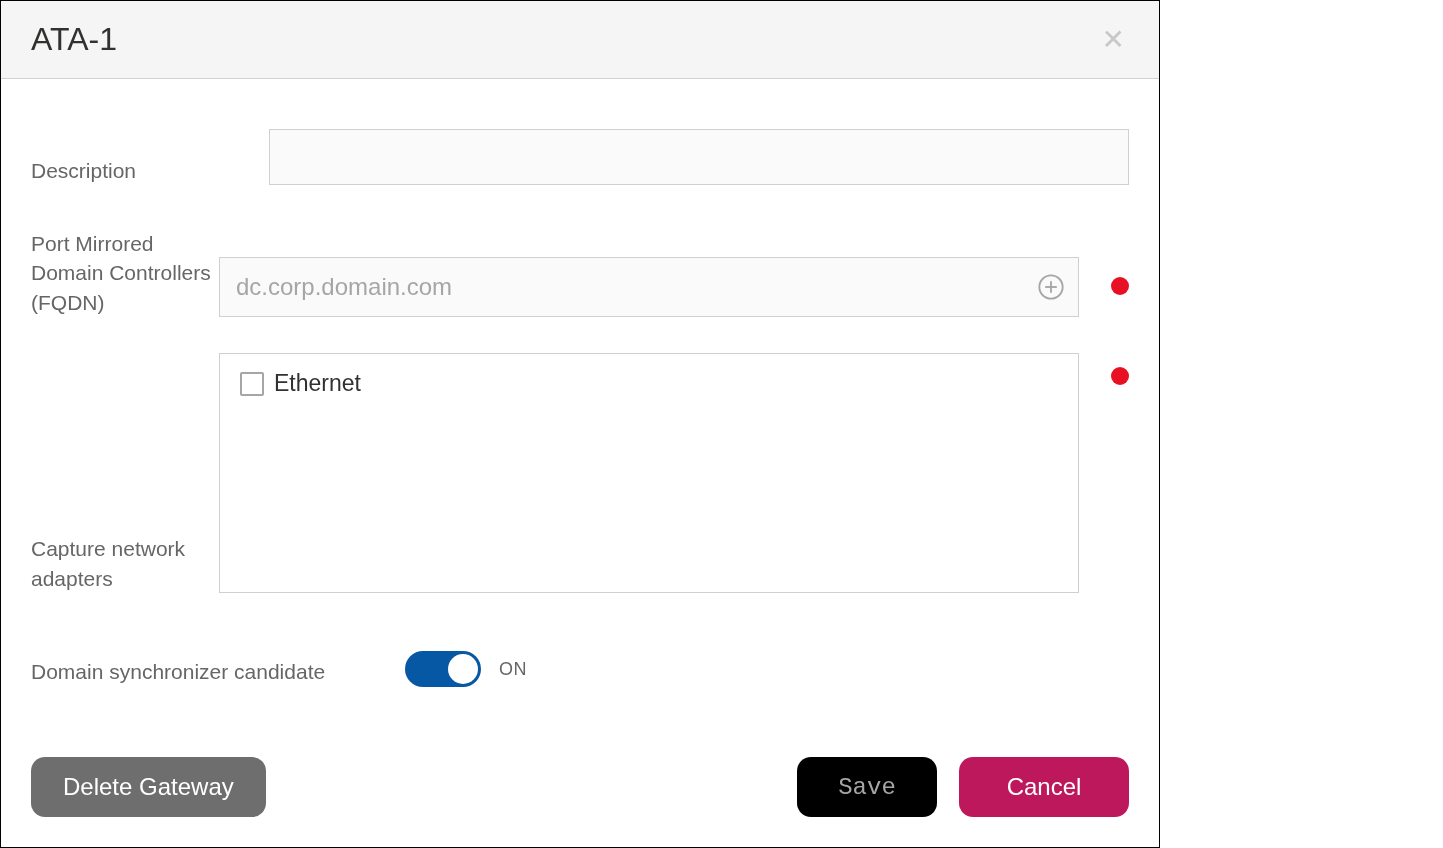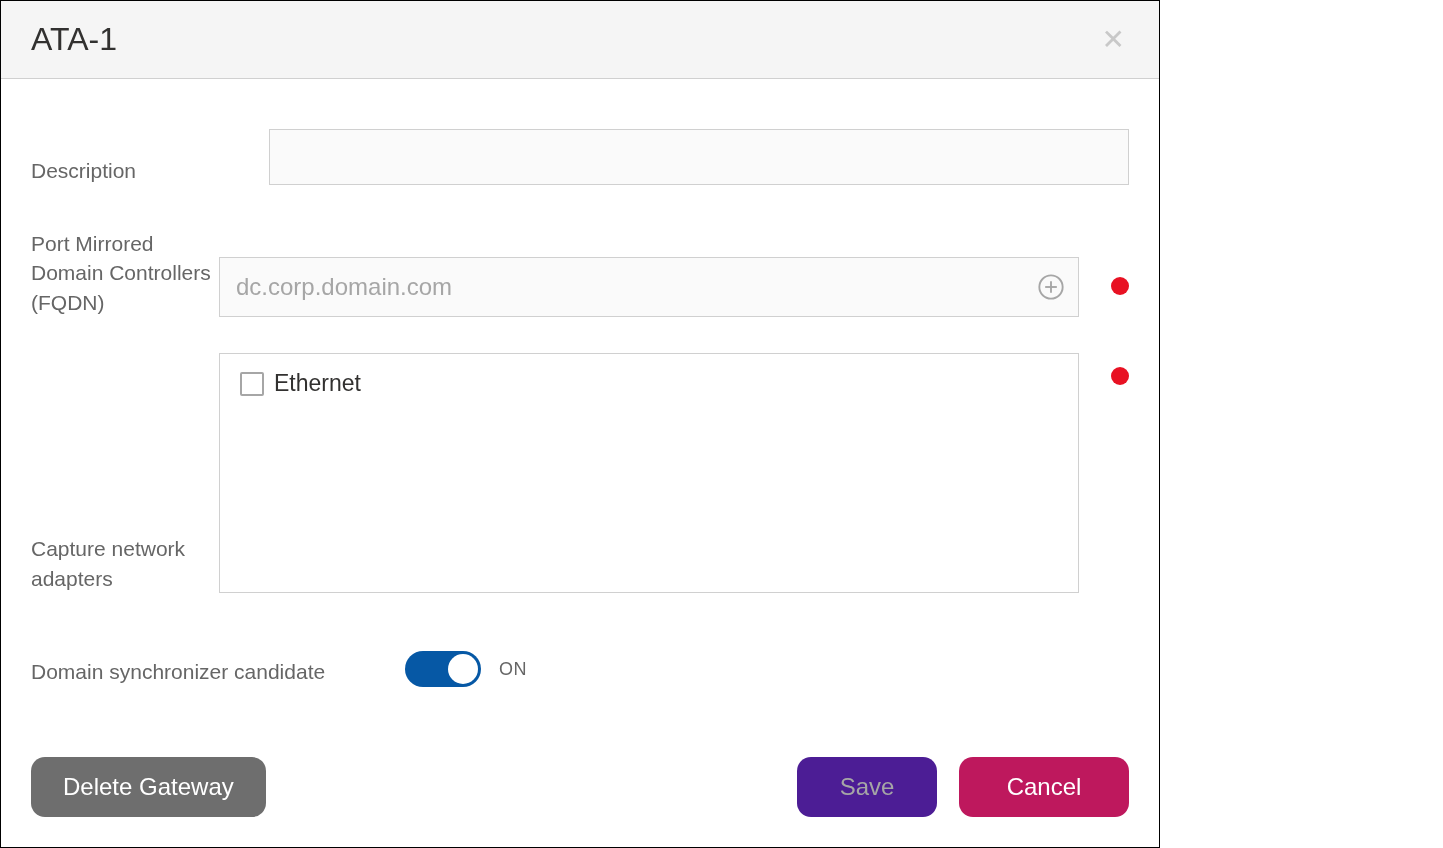--- a/index.html
+++ b/index.html
@@ -184,24 +184,25 @@
       padding: 16px 32px;
       cursor: pointer;
       font-family: inherit;
       border-radius: 14px;
     }
     .btn-delete {
       background: #6e6e6e;
       color: #ffffff;
     }
     .btn-save {
-      background: #4c1d95;
+      background: #000000;
       color: #a6a6a6;
       cursor: default;
       min-width: 140px;
+      font-family: Liberation Mono, monospace;
     }
     .btn-cancel {
       background: #be185d;
       color: #ffffff;
       min-width: 170px;
     }
   </style>
 </head>
 <body>
 

